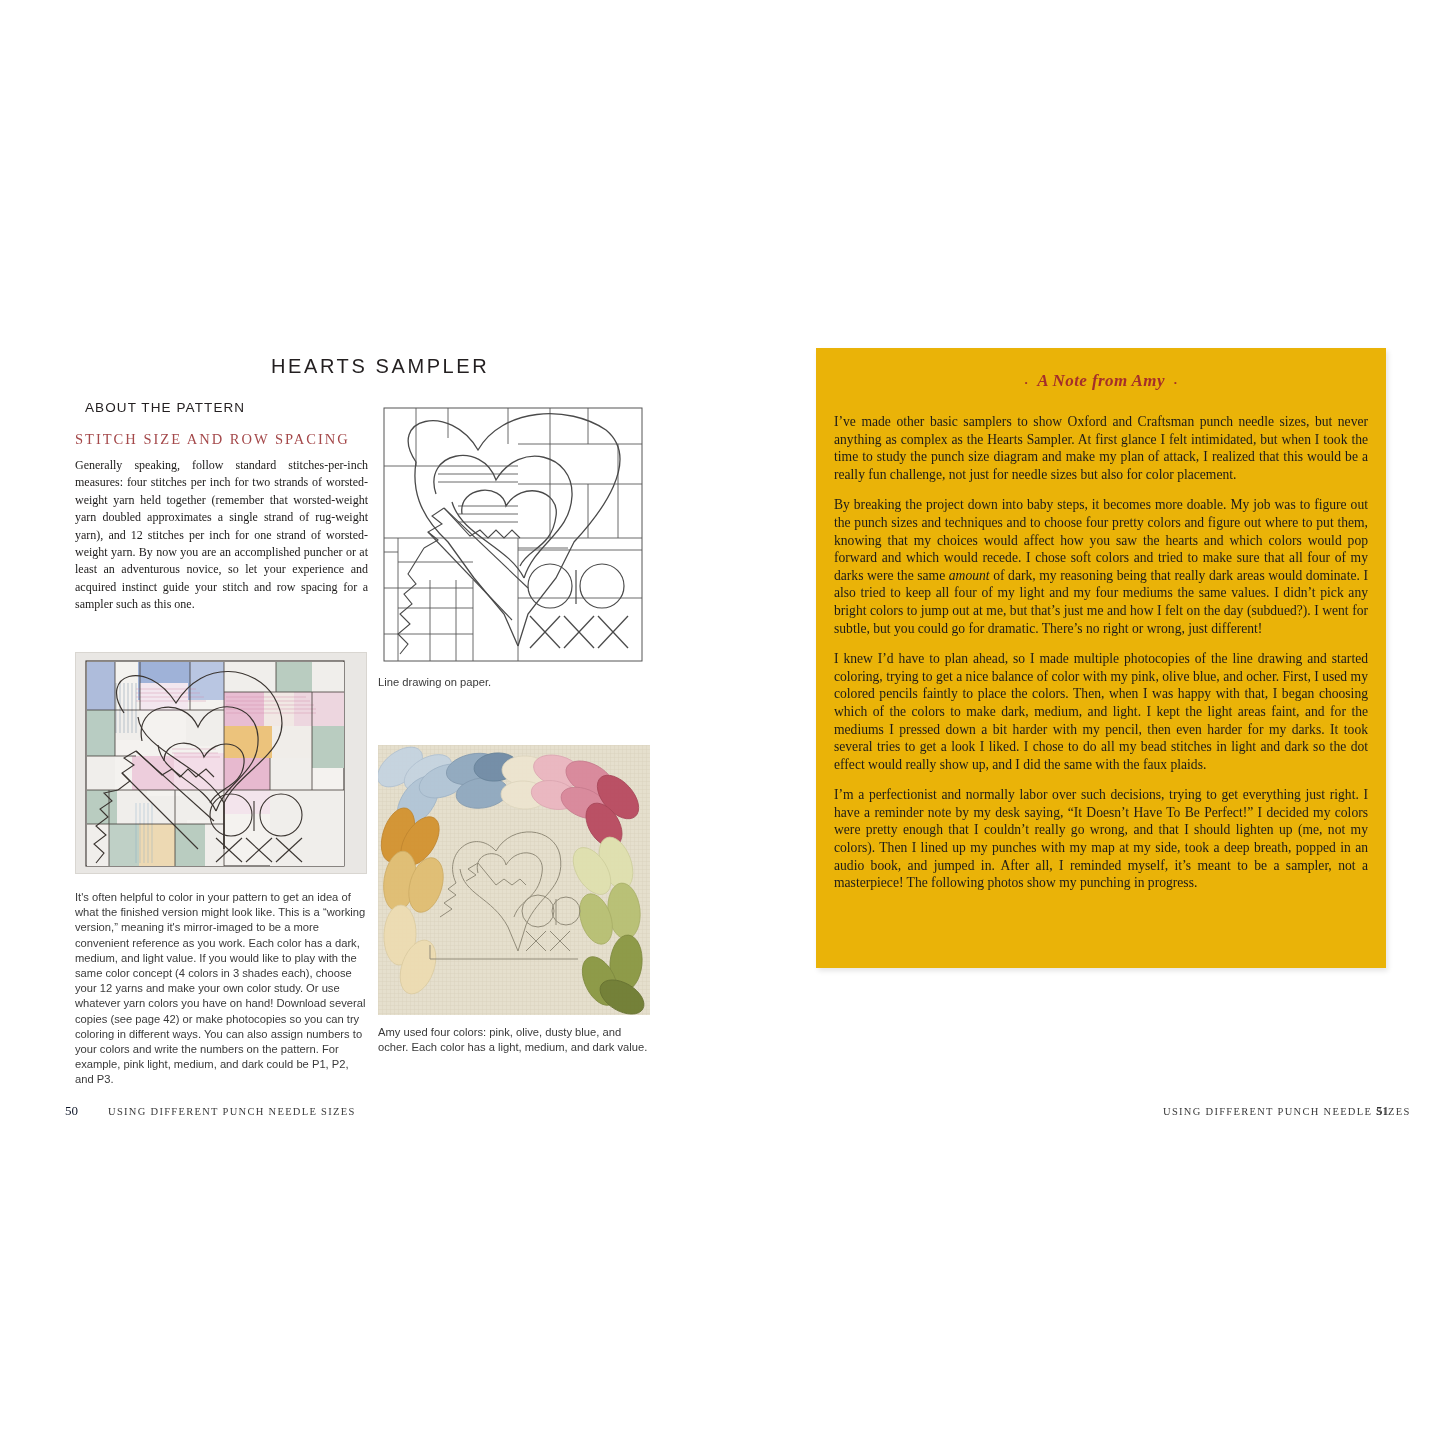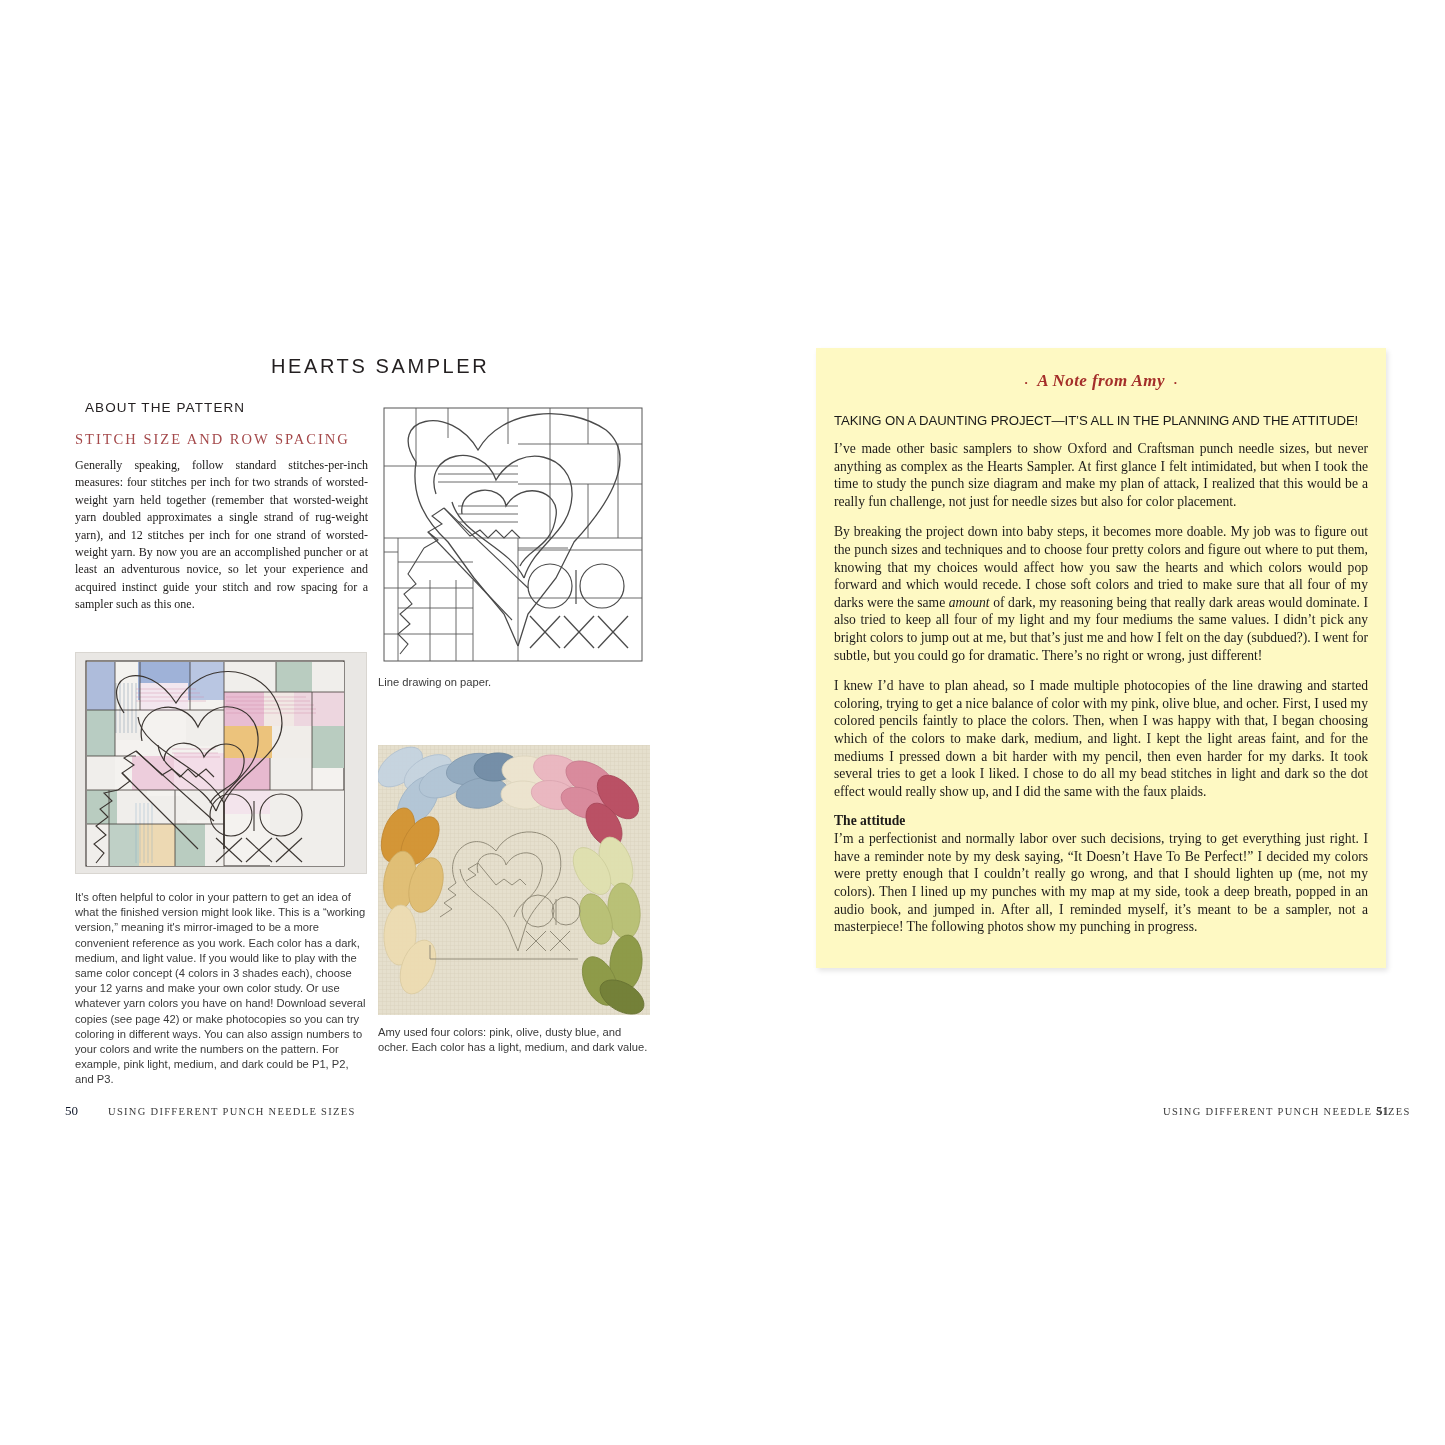--- a/index.html
+++ b/index.html
@@ -71,21 +71,21 @@
     white-space:nowrap;
   }
   .foot-num-l{position:absolute;left:0px;top:1103px;font-family:"Liberation Serif",serif;font-size:13px;color:#0f172a;}
   .foot-txt-l{position:absolute;left:43px;top:1106px;}
   .foot-txt-r{position:absolute;left:1100px;top:1106px;}
   .foot-num-r{position:absolute;left:1362px;top:1103px;font-family:"Liberation Serif",serif;font-size:13px;color:#333;}
 
   
   .panel{
     position:absolute;left:808px;top:348px;width:570px;height:620px;
-    background:#fef9c3;
+    background:#eab308;
     box-shadow:2px 3px 5px rgba(0,0,0,0.10);
   }
   .panel-title{
     text-align:center;
     font-family:"Liberation Serif", serif;
     font-style:italic;font-weight:700;
     font-size:17px;color:#a42f2a;
     letter-spacing:0.4px;
     margin:23px 0 0 0;
   }
@@ -413,28 +413,26 @@
     <div class="cap-yarn">
       <p class="caption">Amy used four colors: pink, olive, dusty blue, and ocher. Each color has a light, medium, and dark value.</p>
     </div>
   </div>
 
   <div class="panel">
     <div class="panel-title">
       <span class="dot">.</span><span>A Note from Amy</span><span class="dot">.</span>
     </div>
     <div class="panel-body">
-      <div class="panel-kicker">TAKING ON A DAUNTING PROJECT—IT’S ALL IN THE PLANNING AND THE ATTITUDE!</div>
       <p class="panel-p">I’ve made other basic samplers to show Oxford and Craftsman punch needle sizes, but never anything as complex as the Hearts Sampler. At first glance I felt intimidated, but when I took the time to study the punch size diagram and make my plan of attack, I realized that this would be a really fun challenge, not just for needle sizes but also for color placement.</p>
 
       <p class="panel-p"><span>By breaking the project down into baby steps, it becomes more doable. My job was to figure out the punch sizes and techniques and to choose four pretty colors and figure out where to put them, knowing that my choices would affect how you saw the hearts and which colors would pop forward and which would recede. I chose soft colors and tried to make sure that all four of my darks were the same </span><em>amount</em><span> of dark, my reasoning being that really dark areas would dominate. I also tried to keep all four of my light and my four mediums the same values. I didn’t pick any bright colors to jump out at me, but that’s just me and how I felt on the day (subdued?). I went for subtle, but you could go for dramatic. There’s no right or wrong, just different!</span></p>
 
       <p class="panel-p">I knew I’d have to plan ahead, so I made multiple photocopies of the line drawing and started coloring, trying to get a nice balance of color with my pink, olive blue, and ocher. First, I used my colored pencils faintly to place the colors. Then, when I was happy with that, I began choosing which of the colors to make dark, medium, and light. I kept the light areas faint, and for the mediums I pressed down a bit harder with my pencil, then even harder for my darks. It took several tries to get a look I liked. I chose to do all my bead stitches in light and dark so the dot effect would really show up, and I did the same with the faux plaids.</p>
 
-      <div class="panel-sub">The attitude</div>
       <p class="panel-p">I’m a perfectionist and normally labor over such decisions, trying to get everything just right. I have a reminder note by my desk saying, “It Doesn’t Have To Be Perfect!” I decided my colors were pretty enough that I couldn’t really go wrong, and that I should lighten up (me, not my colors). Then I lined up my punches with my map at my side, took a deep breath, popped in an audio book, and jumped in. After all, I reminded myself, it’s meant to be a sampler, not a masterpiece! The following photos show my punching in progress.</p>
     </div>
   </div>
 
   <div class="foot-num-l" style="left:57px;">50</div>
   <div class="footer foot-txt-l" style="left:100px;">USING DIFFERENT PUNCH NEEDLE SIZES</div>
   <div class="footer foot-txt-r" style="left:1155px;">USING DIFFERENT PUNCH NEEDLE SIZES</div>
   <div class="foot-num-r" style="left:1368px;">51</div>
 
 </div>

